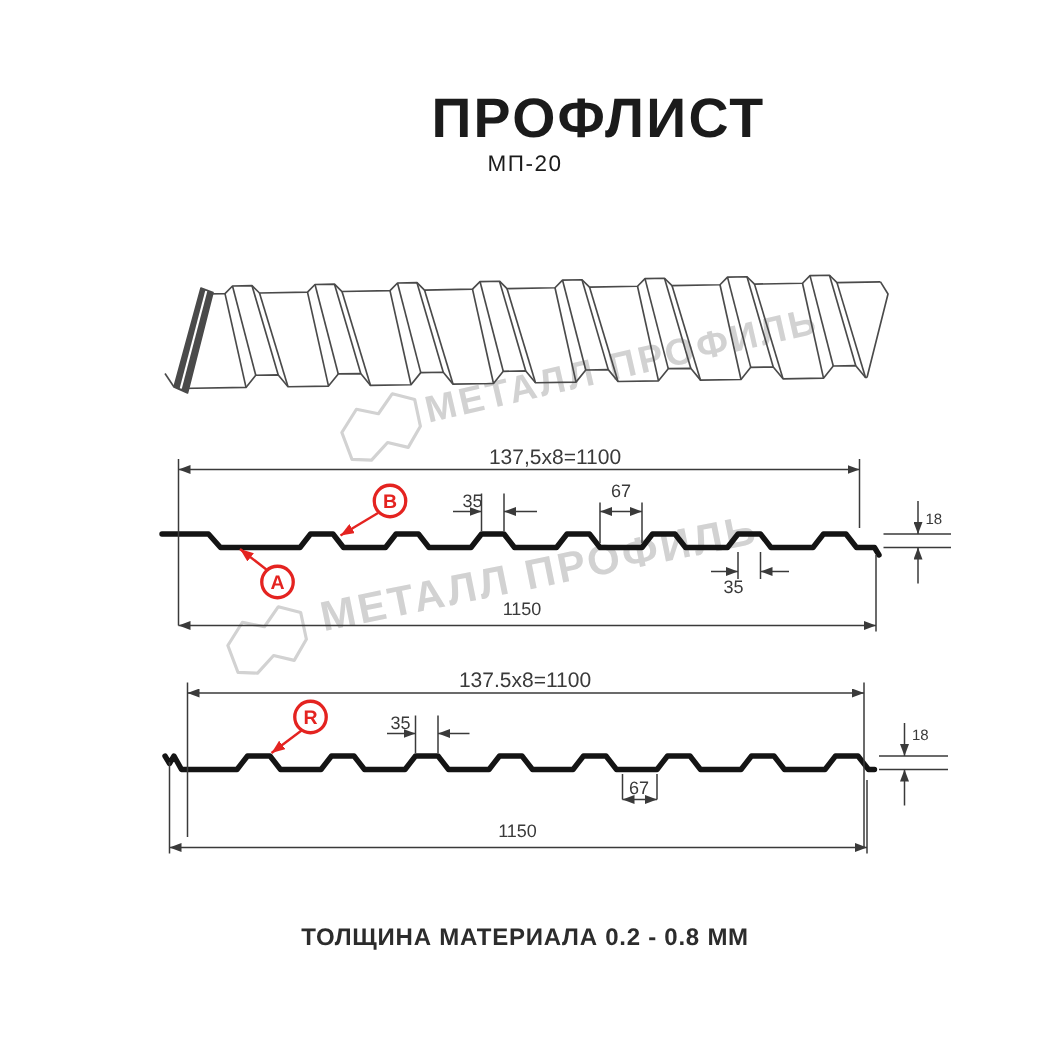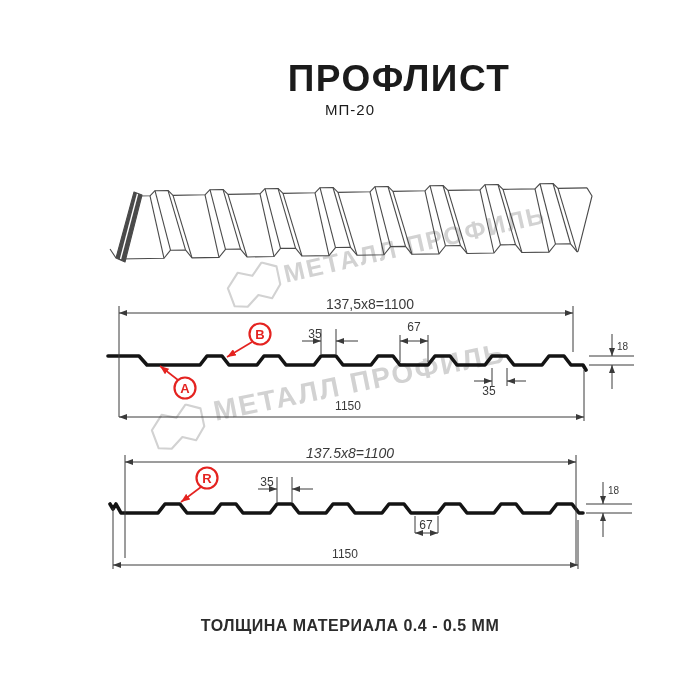--- a/index.html
+++ b/index.html
@@ -142,21 +142,21 @@
 
   <div class="txt dim lbl" style="left:346px;top:296px;font-size:14px;margin-left:24px;">137,5x8=1100</div>
   <div class="txt dim lbl" style="left:315px;top:327px;">35</div>
   <div class="txt dim lbl" style="left:414px;top:320px;">67</div>
   <div class="txt dimL lbl" style="left:617px;top:341px;">18</div>
   <div class="txt dim lbl" style="left:489px;top:384px;">35</div>
   <div class="txt dim lbl" style="left:348px;top:399px;">1150</div>
   <div class="txt clbl lbl" style="left:185px;top:388px;">A</div>
   <div class="txt clbl lbl" style="left:260px;top:334px;">B</div>
 
-  <div class="txt dim lbl" style="left:350px;top:445px;font-size:14px;font-style:italic;">137.5x8=1100</div>
+  <div class="txt dim lbl" style="left:350px;top:445px;font-size:14px;">137.5x8=1100</div>
   <div class="txt dim lbl" style="left:267px;top:475px;">35</div>
   <div class="txt dim lbl" style="left:426px;top:518px;">67</div>
   <div class="txt dimL lbl" style="left:608px;top:485px;">18</div>
   <div class="txt dim lbl" style="left:345px;top:547px;">1150</div>
   <div class="txt clbl lbl" style="left:207px;top:478px;">R</div>
 
-  <div class="txt foot lbl" style="left:350px;top:617px;">ТОЛЩИНА МАТЕРИАЛА 0.4 - 0.5 ММ</div>
+  <div class="txt foot lbl" style="left:350px;top:617px;">ТОЛЩИНА МАТЕРИАЛА 0.2 - 0.8 ММ</div>
 </div>
 
 </body></html>

